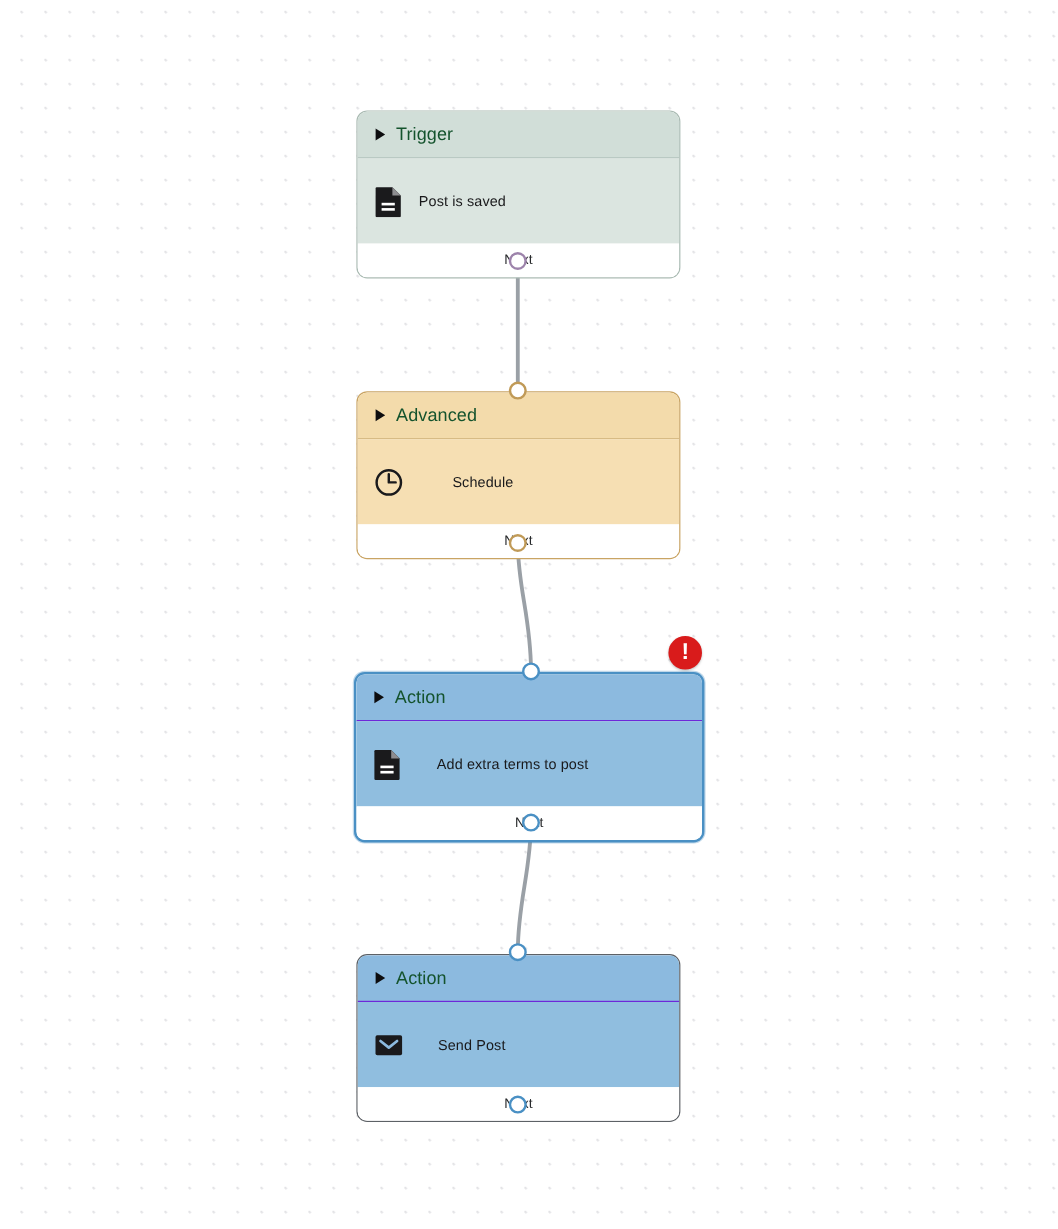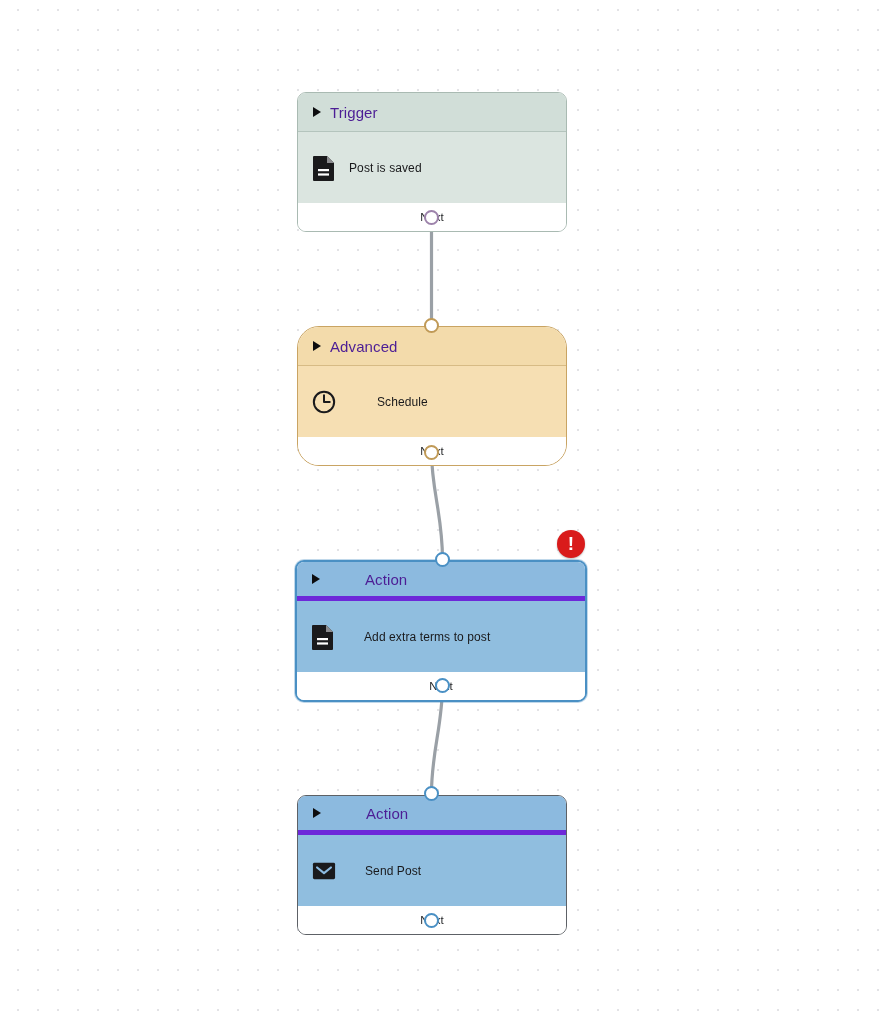--- a/index.html
+++ b/index.html
@@ -55,21 +55,21 @@
     border: 2px solid #4a90c4;
     box-shadow: 0 0 0 1px rgba(74,144,196,0.35);
   }
 
   .node-header {
     display: flex;
     align-items: center;
     height: 39px;
     padding-left: 15px;
     font-size: 15px;
-    color: #4c1d95;
+    color: #14532d;
     letter-spacing: 0.1px;
     box-sizing: border-box;
   }
   .node-body {
     display: flex;
     align-items: center;
     height: 71px;
     padding-left: 14px;
     box-sizing: border-box;
   }
@@ -84,21 +84,21 @@
     box-sizing: border-box;
   }
 
   
   .theme-trigger .node-header { background: #d1ded8; border-bottom: 1px solid #b4c4bd; }
   .theme-trigger .node-body   { background: #dbe5e0; }
 
   .theme-advanced .node-header { background: #f3dbab; border-bottom: 1px solid #d7bb85; }
   .theme-advanced .node-body   { background: #f6dfb3; gap: 28px; }
 
-  .theme-action .node-header { background: #8cbadf; border-bottom: 5px solid #6d28d9; gap: 36px; }
+  .theme-action .node-header { background: #8cbadf; border-bottom: 1px solid #6d28d9; }
   .theme-action .node-body   { background: #90bedf; gap: 16px; }
 
   
   .disclosure {
     width: 0; height: 0;
     border-left: 8px solid #0d0d0f;
     border-top: 5.5px solid transparent;
     border-bottom: 5.5px solid transparent;
     margin-right: 9px;
     flex: 0 0 auto;
@@ -177,21 +177,21 @@
         <rect x="6" y="14" width="11" height="2.2" fill="#ffffff"></rect>
         <rect x="6" y="18.4" width="11" height="2.2" fill="#ffffff"></rect>
       </svg>
       <span class="node-title">Post is saved</span>
     </div>
     <div class="node-footer">
       <span>Next</span>
     </div>
   </div>
 
-  <div class="node theme-advanced" style="left:297px; top:326px; width:270px;border-radius:22px;">
+  <div class="node theme-advanced" style="left:297px; top:326px; width:270px;">
     <div class="node-header">
       <span class="disclosure"></span>
       <span>Advanced</span>
     </div>
     <div class="node-body">
       <svg class="node-icon" viewBox="0 0 26 26">
         <circle cx="13" cy="13" r="11" fill="none" stroke="#1a1a1c" stroke-width="2.2"></circle>
         <path d="M13 5.6 v7.4 h6.2" fill="none" stroke="#1a1a1c" stroke-width="2.2" stroke-linecap="round" stroke-linejoin="round"></path>
       </svg>
       <span class="node-title">Schedule</span>

